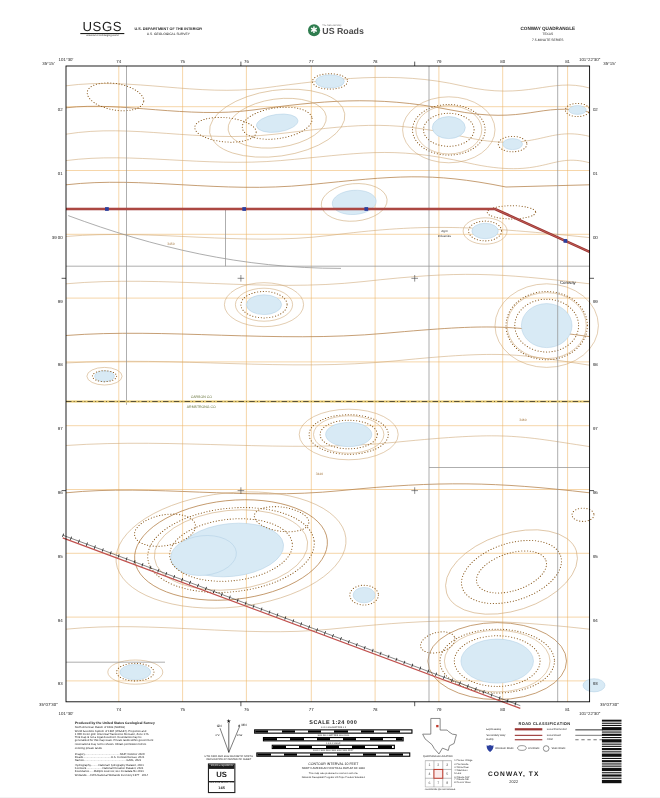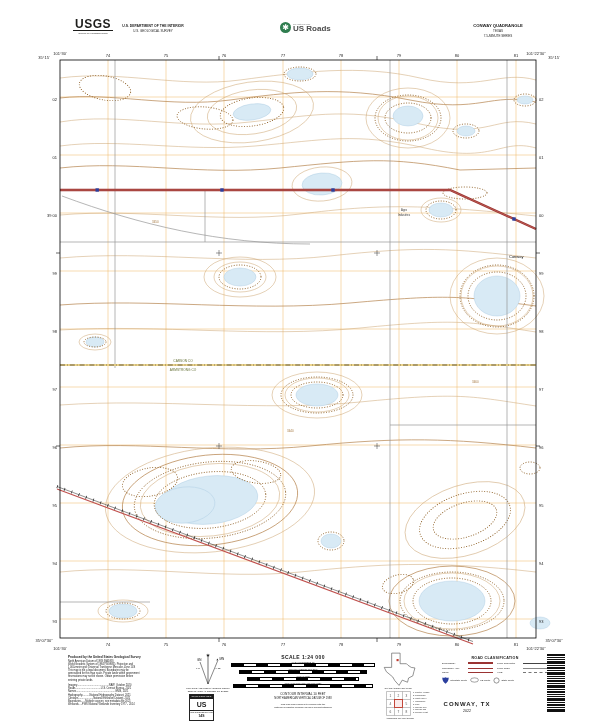--- a/index.html
+++ b/index.html
@@ -1,21 +1,21 @@
 <!DOCTYPE html>
 <html><head>
 <meta charset="utf-8">
 <style>
   html,body{margin:0;padding:0;background:#e9e9e9;}
   #sheet{position:relative;width:600px;height:725px;background:#fff;overflow:hidden;
          font-family:"Liberation Sans",sans-serif;color:#1a1a1a;}
   .abs{position:absolute;}
   
   .usgs-logo{left:73px;top:18px;width:40px;text-align:center;}
-  .usgs-logo .mark{font-weight:bold;font-size:12px;letter-spacing:0.5px;color:#1d1d1b;line-height:12px;}
+  .usgs-logo .mark{font-weight:normal;font-size:12px;letter-spacing:0.5px;color:#1d1d1b;line-height:12px;}
   .usgs-logo .tag{font-size:2.3px;color:#1d1d1b;border-top:0.6px solid #1d1d1b;padding-top:0.5px;}
   .dept{left:110px;top:24px;width:86px;text-align:center;}
   .dept .l1{font-size:3.4px;font-weight:bold;}
   .dept .l2{font-size:3px;margin-top:1px;}
   .ustopo{left:280px;top:22px;display:flex;align-items:center;gap:2px;}
   .globe{width:11px;height:11px;border-radius:50%;background:#2f7d4f;color:#fff;font-size:8px;
          line-height:11px;text-align:center;}
   .ustopo .col .nm{font-size:2.2px;color:#777;}
   .ustopo .col .ut{font-size:8px;font-weight:bold;color:#4c4c4c;line-height:8px;}
   .quadtitle{left:452px;top:23px;width:92px;text-align:center;}

